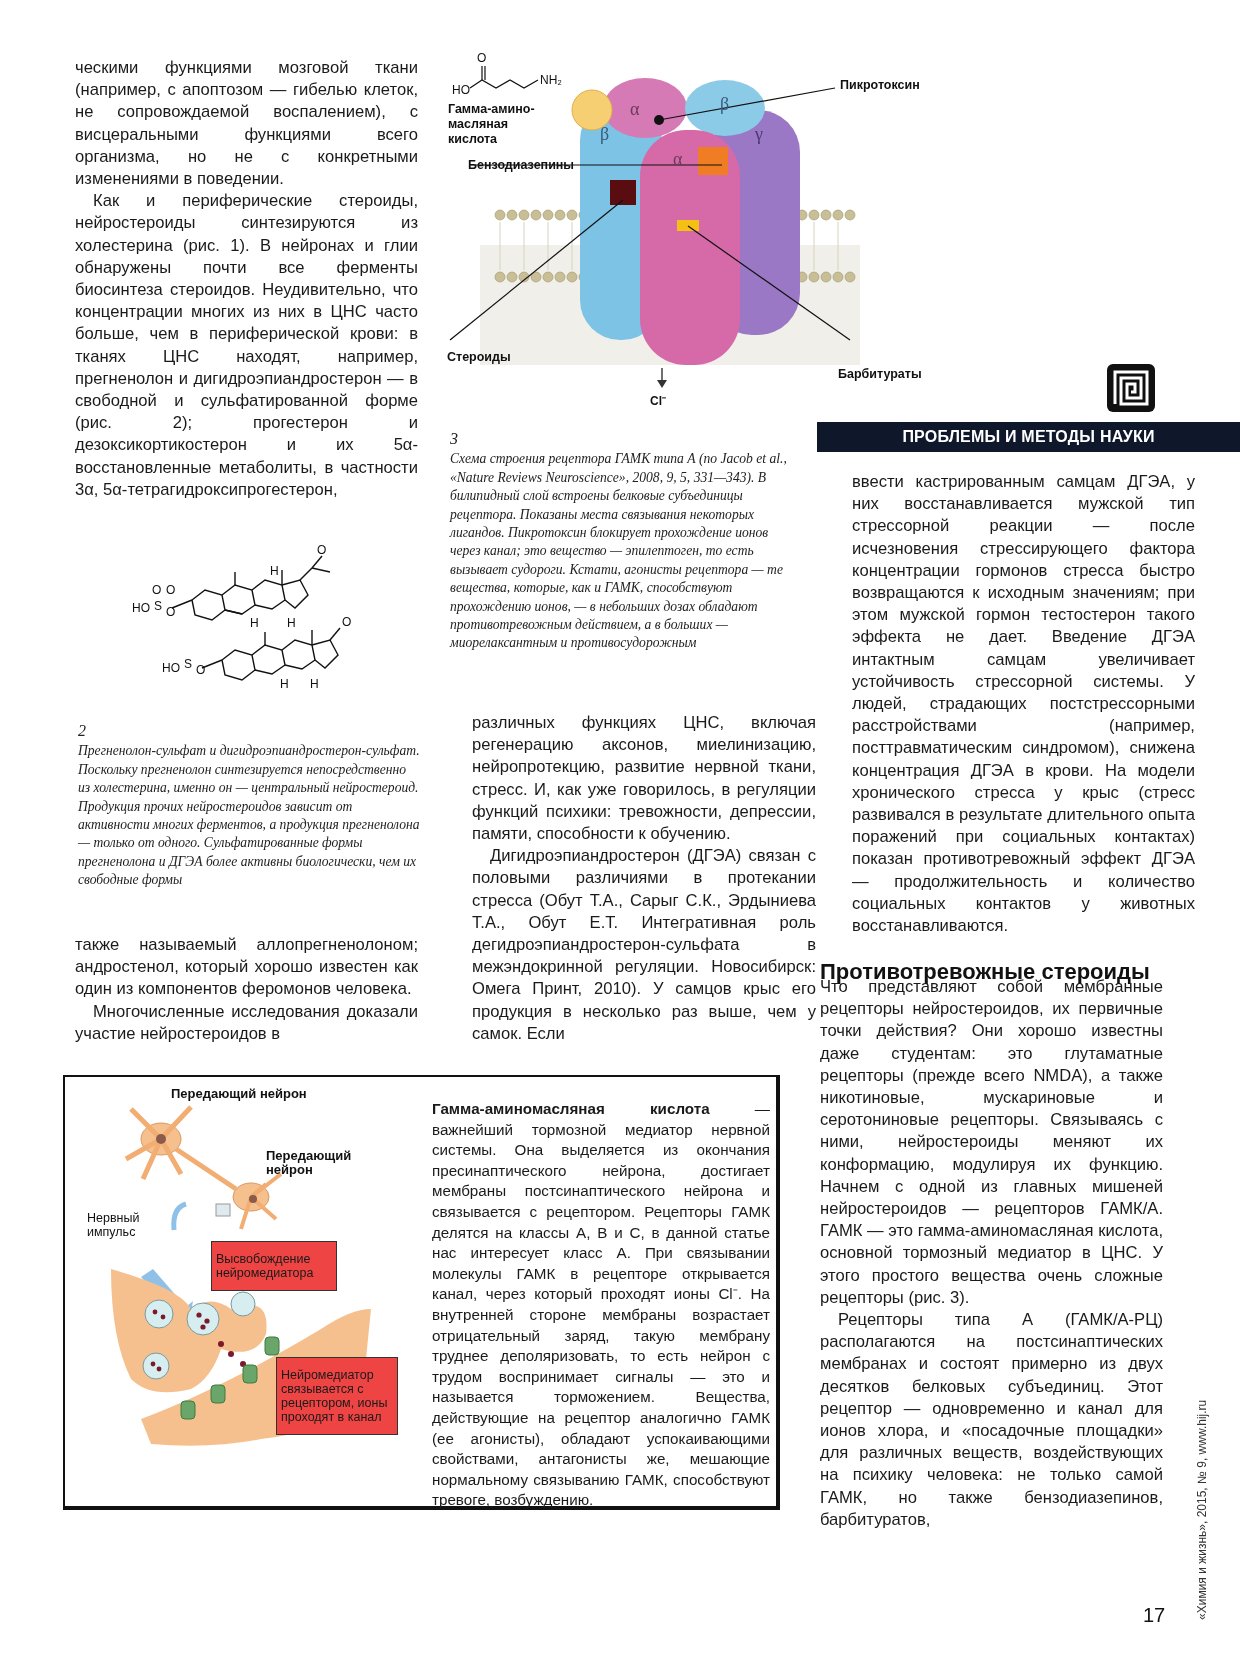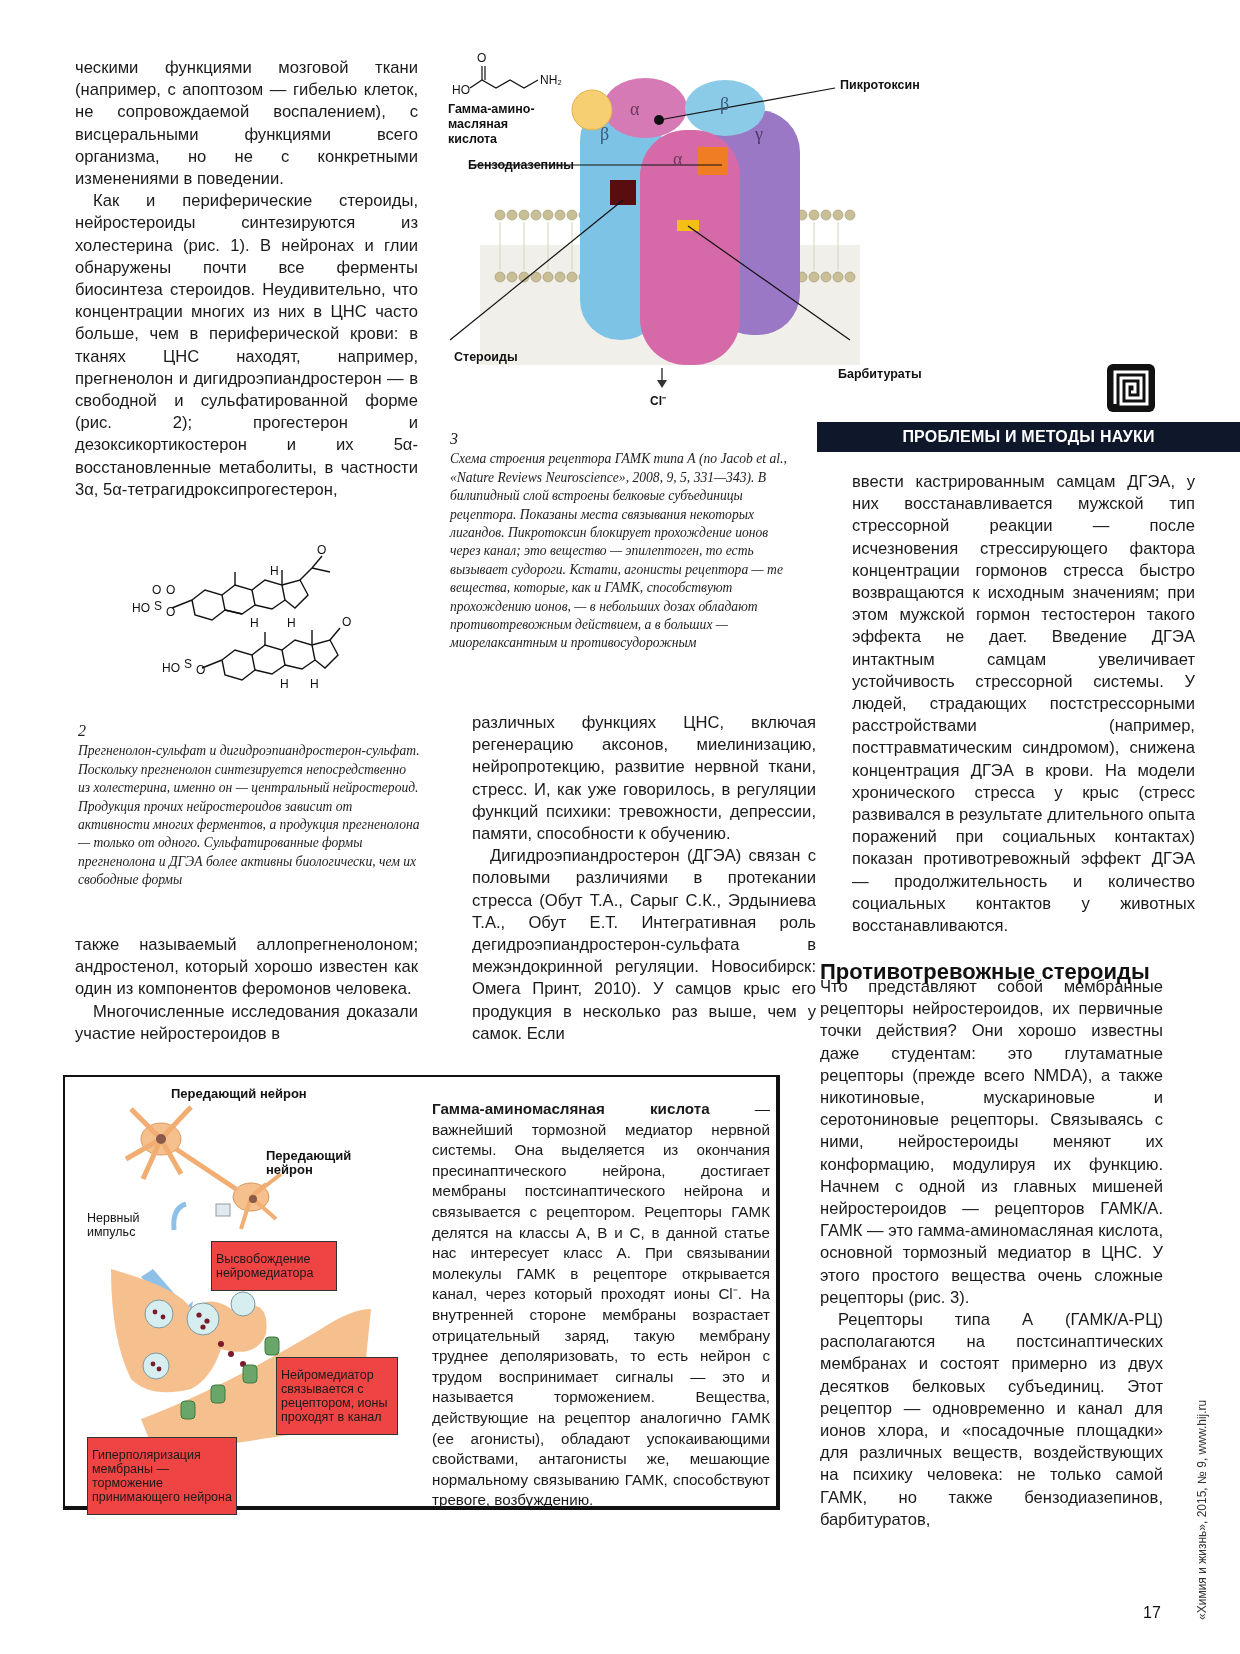--- a/index.html
+++ b/index.html
@@ -13,21 +13,21 @@
   .col3 { left: 820px; top: 471px; width: 343px; margin-left: 32px; }
   .col3b { left: 820px; top: 976px; width: 343px; }
   .caption { position: absolute; font-family: "Liberation Serif", serif; font-style: italic; font-size: 13.6px; line-height: 18.4px; color: #222; }
   .caption .num { display: block; font-size: 16px; margin-bottom: 2px; }
   .cap2 { left: 78px; top: 722px; width: 342px; }
   .cap3 { left: 450px; top: 430px; width: 340px; }
   .heading { position: absolute; left: 820px; top: 960px; width: 343px; font-weight: bold; font-size: 22px; line-height: 24px; color: #111; }
   .section-bar { position: absolute; left: 817px; top: 422px; width: 423px; height: 30px; background: #0f172a; color: #fff; font-weight: bold; font-size: 16px; line-height: 30px; text-align: center; letter-spacing: 0.2px; }
   .logo { position: absolute; left: 1107px; top: 364px; width: 48px; height: 48px; }
   .vertical-credit { position: absolute; left: 1195px; top: 1620px; transform: rotate(-90deg); transform-origin: left top; font-size: 12px; color: #333; white-space: nowrap; }
-  .page-num { position: absolute; left: 1143px; top: 1604px; font-size: 16px; font-weight: normal; color: #111; text-align: right; }
+  .page-num { position: absolute; left: 1143px; top: 1604px; font-size: 20px; font-weight: normal; color: #111; text-align: right; }
   .figure3 { position: absolute; left: 440px; top: 40px; width: 420px; height: 375px; }
   .fig-label { position: absolute; font-weight: bold; font-size: 12.5px; line-height: 15px; color: #111; }
   .figure2 { position: absolute; left: 130px; top: 510px; width: 290px; height: 210px; }
   .box { position: absolute; left: 63px; top: 1075px; width: 717px; height: 435px; border: 2px solid #111; box-sizing: border-box; border-right-width: 4px; border-bottom-width: 4px; }
   .box-text { position: absolute; left: 367px; top: 22px; width: 338px; font-size: 15.2px; line-height: 20.6px; text-align: justify; }
   .box-text b { font-weight: bold; margin-top: 16px; }
   .synapse { position: absolute; left: 6px; top: 2px; width: 355px; height: 425px; }
   .syn-label { position: absolute; font-size: 12.5px; line-height: 14px; color: #111; }
   .syn-label.bold { font-weight: bold; font-size: 13px; }
   .callout { position: absolute; background: #ef4444; border: 1px solid #333; padding: 10px 4px; font-size: 12.5px; line-height: 14px; }
@@ -188,21 +188,21 @@
       <text x="280" y="70" font-size="18" font-family="Liberation Serif, serif" fill="#3a5a7a">β</text>
       <text x="160" y="100" font-size="18" font-family="Liberation Serif, serif" fill="#3a5a7a">β</text>
       <text x="233" y="125" font-size="18" font-family="Liberation Serif, serif" fill="#6a3a5a">α</text>
       <text x="315" y="100" font-size="18" font-family="Liberation Serif, serif" fill="#4a3a6a">γ</text>
       <text x="210" y="365" font-size="12" font-weight="bold">Cl⁻</text>
     </g>
   </svg>
   <div class="fig-label" style="left:8px; top:62px; width:90px;">Гамма-амино-масляная кислота</div>
   <div class="fig-label" style="left:0px; top:118px;padding-left:28px;">Бензодиазепины</div>
   <div class="fig-label" style="left:400px; top:38px;">Пикротоксин</div>
-  <div class="fig-label" style="left:14px; top:310px;">Стероиды</div>
+  <div class="fig-label" style="left:7px; top:310px;">Стероиды</div>
   <div class="fig-label" style="left:398px; top:327px;">Барбитураты</div>
 </div>
 
 <div class="caption cap3">
   <span class="num">3</span>
   <span>Схема строения рецептора ГАМК типа А (по Jacob et al., «Nature Reviews Neuroscience», 2008, 9, 5, 331—343). В билипидный слой встроены белковые субъединицы рецептора. Показаны места связывания некоторых лигандов. Пикротоксин блокирует прохождение ионов через канал; это вещество — эпилептоген, то есть вызывает судороги. Кстати, агонисты рецептора — те вещества, которые, как и ГАМК, способствуют прохождению ионов, — в небольших дозах обладают противотревожным действием, а в больших — миорелаксантным и противосудорожным</span>
 </div>
 
 <div class="col col2b">
   <p>различных функциях ЦНС, включая регенерацию аксонов, миелинизацию, нейропротекцию, развитие нервной ткани, стресс. И, как уже говорилось, в регуляции функций психики: тревожности, депрессии, памяти, способности к обучению.</p>
@@ -270,19 +270,18 @@
           <rect x="172" y="286" width="14" height="18" rx="4"></rect>
           <rect x="140" y="306" width="14" height="18" rx="4"></rect>
           <rect x="110" y="322" width="14" height="18" rx="4"></rect>
       </g>
     </svg>
     <div class="syn-label bold" style="left:100px; top:8px;">Передающий нейрон</div>
     <div class="syn-label bold" style="left:195px; top:70px; width:95px;">Передающий нейрон</div>
     <div class="syn-label" style="left:16px; top:132px; width:60px;">Нервный импульс</div>
     <div class="callout" style="left:140px; top:162px; width:116px;">Высвобождение нейромедиатора</div>
     <div class="callout" style="left:205px; top:278px; width:112px;">Нейромедиатор связывается с рецептором, ионы проходят в канал</div>
-    <div class="callout" style="left:16px; top:358px; width:140px;">Гиперполяризация мембраны — торможение принимающего нейрона</div>
   </div>
   <div class="box-text"><b>Гамма-аминомасляная кислота</b><span> — важнейший тормозной медиатор нервной системы. Она выделяется из окончания пресинаптического нейрона, достигает мембраны постсинаптического нейрона и связывается с рецептором. Рецепторы ГАМК делятся на классы А, В и С, в данной статье нас интересует класс А. При связывании молекулы ГАМК в рецепторе открывается канал, через который проходят ионы Cl⁻. На внутренней стороне мембраны возрастает отрицательный заряд, такую мембрану труднее деполяризовать, то есть нейрон с трудом воспринимает сигналы — это и называется торможением. Вещества, действующие на рецептор аналогично ГАМК (ее агонисты), обладают успокаивающими свойствами, антагонисты же, мешающие нормальному связыванию ГАМК, способствуют тревоге, возбуждению.</span></div>
 </div>
 
 <div class="vertical-credit">«Химия и жизнь», 2015, № 9, www.hij.ru</div>
 <div class="page-num">17</div>
 
 </body></html>

